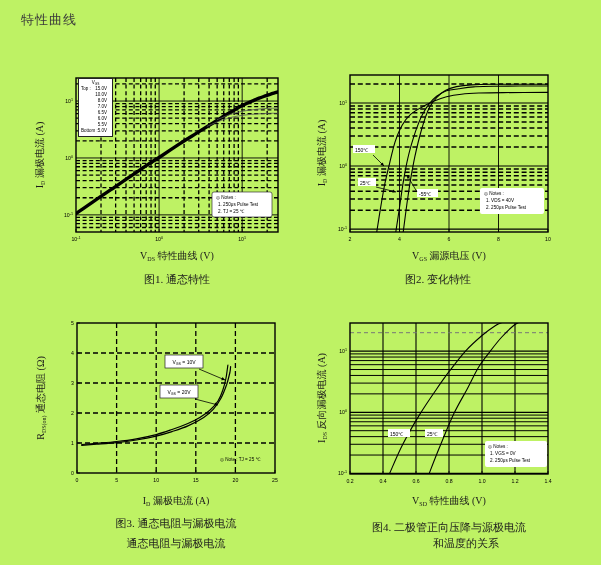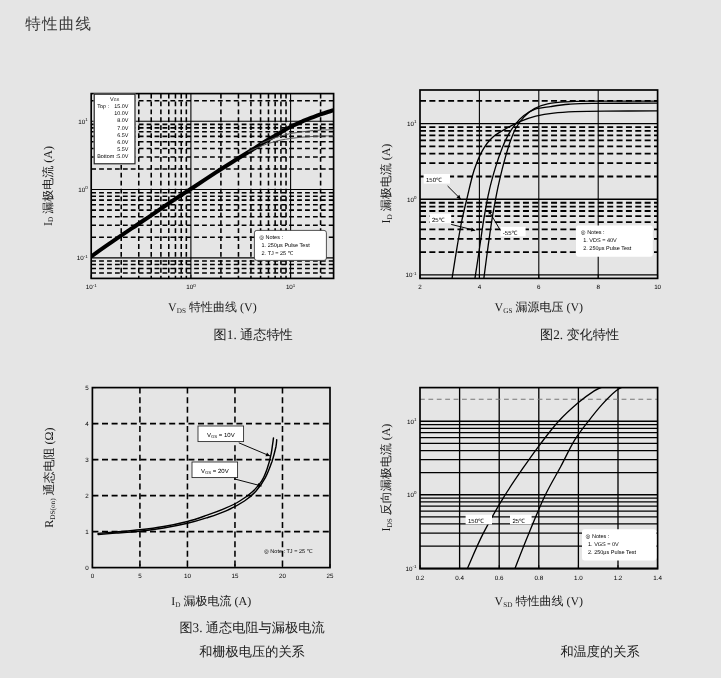--- a/index.html
+++ b/index.html
@@ -1,26 +1,26 @@
 <!DOCTYPE html>
 <html><head>
 <meta charset="utf-8">
 <style>
   html,body{margin:0;padding:0;background:#fff;}
-  .page{position:relative;width:601px;height:565px;background:#e5e5e5;overflow:hidden;
+  .page{position:relative;width:601px;height:565px;background:#bef264;overflow:hidden;
         font-family:"Liberation Sans",sans-serif;color:#111;}
   .page-title{position:absolute;left:21px;top:11px;font-family:"Liberation Serif",serif;
         font-size:13px;letter-spacing:1px;color:#3a3a3a;}
   svg.plot{position:absolute;overflow:visible;}
   .axis-label{position:absolute;font-family:"Liberation Serif",serif;font-size:10px;
         color:#1a1a1a;white-space:nowrap;transform:translate(-50%,-50%);}
   .axis-label.v{transform:translate(-50%,-50%) rotate(-90deg);}
   .axis-label sub{font-size:6px;vertical-align:-1.5px;}
   .caption{position:absolute;font-family:"Liberation Serif",serif;font-size:11px;color:#1c1c1c;
-        white-space:nowrap;transform:translate(-50%,-50%);margin-left:34px;}
+        white-space:nowrap;transform:translate(-50%,-50%);}
   .legend{position:absolute;left:78px;top:78px;width:35px;box-sizing:border-box;
         border:1px solid #222;background:#fff;padding:1px 2px 2px 2px;
         font-size:4.5px;line-height:1.32;color:#000;}
   .legend .lg-h{text-align:center;font-size:4.6px;}
   .legend sub{font-size:3.2px;vertical-align:-0.5px;}
   .lg-row{display:flex;justify-content:space-between;}
   .lg-l{white-space:nowrap;}
   .lg-v{margin-left:auto;padding-right:3px;}
 </style>
 </head>
@@ -205,21 +205,21 @@
         <line x1="148.5" y1="157" x2="148.5" y2="154" stroke="#000" stroke-width="0.8"></line>
         <text x="198" y="166" font-size="5.2" fill="#000" text-anchor="middle" font-family="&quot;Liberation Sans&quot;,sans-serif">10</text>
         <line x1="198" y1="157" x2="198" y2="154" stroke="#000" stroke-width="0.8"></line>
         <text x="-3" y="156.11466004467928" font-size="5.2" fill="#000" text-anchor="end" font-family="&quot;Liberation Sans&quot;,sans-serif"><tspan>10</tspan><tspan dy="-2.2" font-size="3.7">-1</tspan></text>
         <text x="-3" y="93.0574442759364" font-size="5.2" fill="#000" text-anchor="end" font-family="&quot;Liberation Sans&quot;,sans-serif"><tspan>10</tspan><tspan dy="-2.2" font-size="3.7">0</tspan></text>
         <text x="-3" y="30.000228507193526" font-size="5.2" fill="#000" text-anchor="end" font-family="&quot;Liberation Sans&quot;,sans-serif"><tspan>10</tspan><tspan dy="-2.2" font-size="3.7">1</tspan></text>
       </g>
     </svg>
   <div class="axis-label v" style="left:322px;top:153px"><span>I</span><sub>D</sub><span> 漏极电流 (A)</span></div>
   <div class="axis-label" style="left:449px;top:256px"><span>V</span><sub>GS</sub><span> 漏源电压 (V)</span></div>
-  <div class="caption" style="left:449px;top:279px">图2. 变化特性</div>
+  <div class="caption" style="left:438px;top:279px">图2. 变化特性</div>
 
   <svg class="plot" id="fig3-svg" style="left:77px;top:323px" width="198" height="150">
       <defs>
         <clipPath id="fig3-clip">
           <rect x="0" y="0" width="198" height="150"></rect>
         </clipPath>
       </defs>
       <g>
         <line x1="39.6" y1="0" x2="39.6" y2="150" stroke="#000" stroke-width="1.3" stroke-dasharray="5,3"></line>
         <line x1="79.2" y1="0" x2="79.2" y2="150" stroke="#000" stroke-width="1.3" stroke-dasharray="5,3"></line>
@@ -267,21 +267,21 @@
         <line x1="0" y1="60" x2="3" y2="60" stroke="#000" stroke-width="0.8"></line>
         <text x="-3" y="32" font-size="5.2" fill="#000" text-anchor="end" font-family="&quot;Liberation Sans&quot;,sans-serif">4</text>
         <line x1="0" y1="30" x2="3" y2="30" stroke="#000" stroke-width="0.8"></line>
         <text x="-3" y="2" font-size="5.2" fill="#000" text-anchor="end" font-family="&quot;Liberation Sans&quot;,sans-serif">5</text>
         <line x1="0" y1="0" x2="3" y2="0" stroke="#000" stroke-width="0.8"></line>
       </g>
     </svg>
   <div class="axis-label v" style="left:41px;top:398px"><span>R</span><sub>DS(on)</sub><span> 通态电阻 (Ω)</span></div>
   <div class="axis-label" style="left:176px;top:501px"><span>I</span><sub>D</sub><span> 漏极电流 (A)</span></div>
   <div class="caption" style="left:176px;top:523px">图3. 通态电阻与漏极电流</div>
-  <div class="caption" style="left:176px;top:543px">和栅极电压的关系</div>
+  <div class="caption" style="left:176px;top:543px">通态电阻与漏极电流</div>
 
   <svg class="plot" id="fig4-svg" style="left:350px;top:323px" width="198" height="151">
       <defs>
         <clipPath id="fig4-clip">
           <rect x="0" y="0" width="198" height="151"></rect>
         </clipPath>
       </defs>
       <g>
         <line x1="33.00000000000001" y1="0" x2="33.00000000000001" y2="151" stroke="#000" stroke-width="1.1"></line>
         <line x1="66" y1="0" x2="66" y2="151" stroke="#000" stroke-width="1.1"></line>
@@ -337,14 +337,15 @@
         <line x1="165" y1="151" x2="165" y2="148" stroke="#000" stroke-width="0.8"></line>
         <text x="198" y="160" font-size="5.2" fill="#000" text-anchor="middle" font-family="&quot;Liberation Sans&quot;,sans-serif">1.4</text>
         <line x1="198" y1="151" x2="198" y2="148" stroke="#000" stroke-width="0.8"></line>
         <text x="-3" y="152.46321991744313" font-size="5.2" fill="#000" text-anchor="end" font-family="&quot;Liberation Sans&quot;,sans-serif"><tspan>10</tspan><tspan dy="-2.2" font-size="3.7">-1</tspan></text>
         <text x="-3" y="91.28420084410637" font-size="5.2" fill="#000" text-anchor="end" font-family="&quot;Liberation Sans&quot;,sans-serif"><tspan>10</tspan><tspan dy="-2.2" font-size="3.7">0</tspan></text>
         <text x="-3" y="30.105181770769633" font-size="5.2" fill="#000" text-anchor="end" font-family="&quot;Liberation Sans&quot;,sans-serif"><tspan>10</tspan><tspan dy="-2.2" font-size="3.7">1</tspan></text>
       </g>
     </svg>
   <div class="axis-label v" style="left:322px;top:398px"><span>I</span><sub>DS</sub><span> 反向漏极电流 (A)</span></div>
   <div class="axis-label" style="left:449px;top:501px"><span>V</span><sub>SD</sub><span> 特性曲线 (V)</span></div>
+  <div class="caption" style="left:449px;top:527px">图4. 二极管正向压降与源极电流</div>
   <div class="caption" style="left:466px;top:543px">和温度的关系</div>
 </div>
 
 </body></html>

